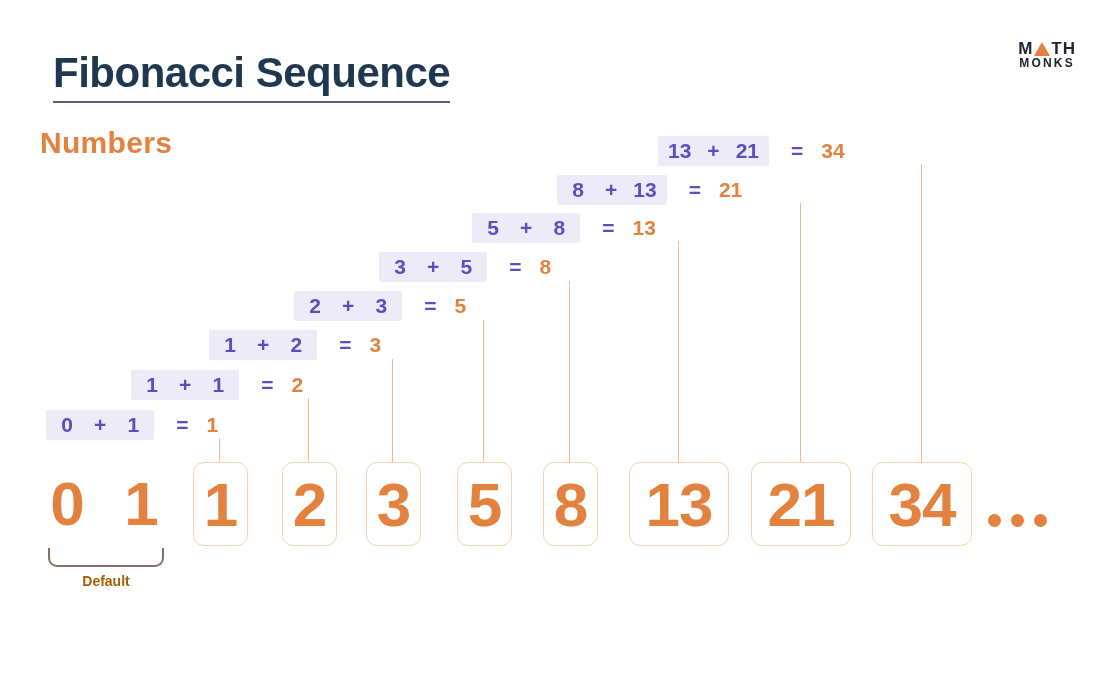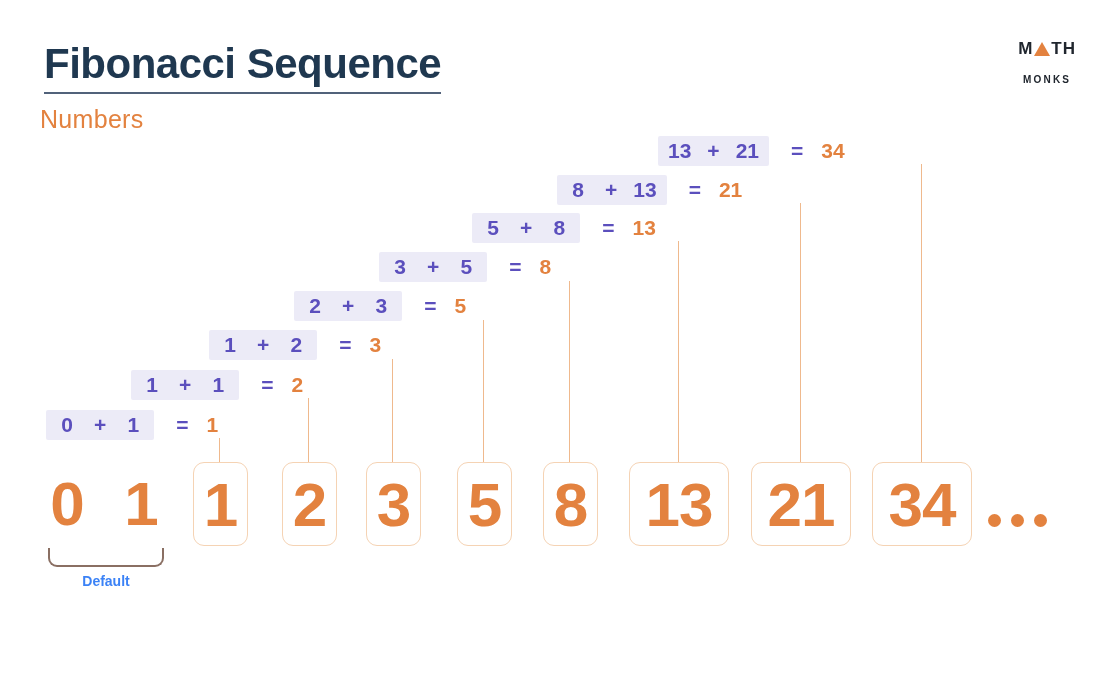--- a/index.html
+++ b/index.html
@@ -23,31 +23,32 @@
     position: absolute;
     left: 40px;
     top: 36px;
   }
   #page-title {
     font-size: 42px;
     font-weight: bold;
     color: #1f3850;
     letter-spacing: -0.5px;
     line-height: 48px;
-    margin: 4px;
+    margin: 13px;
     padding-bottom: 4px;
     border-bottom: 2px solid #51627a;
     display: inline-block;
   }
   #page-subtitle {
-    font-size: 25px;
+    font-size: 30px;
     color: #e3823f;
     line-height: 34px;
-    margin-top: 4px;
+    margin-top: 10px;
     letter-spacing: 0.3px;
+    font-weight: bold;
   }
 
   
   #logo {
     position: absolute;
     right: 38px;
     top: 40px;
     text-align: center;
     line-height: 1;
   }
@@ -62,25 +63,25 @@
   }
   #logo-tri {
     width: 0;
     height: 0;
     border-left: 8px solid transparent;
     border-right: 8px solid transparent;
     border-bottom: 14px solid #e3823f;
     margin: 0 1px;
   }
   #logo-sub {
-    font-size: 10px;
+    font-size: 12px;
     font-weight: bold;
     color: #20262e;
     letter-spacing: 2.2px;
-    margin-top: 18px;
+    margin-top: 0;
   }
 
   
   .equation-row {
     position: absolute;
     display: flex;
     align-items: center;
     font-size: 21px;
     font-weight: bold;
     white-space: nowrap;
@@ -166,21 +167,21 @@
     width: 112px;
     height: 17px;
     border: 2px solid #8a6f63;
     border-top: none;
     border-radius: 0 0 9px 9px;
   }
   #default-label {
     text-align: center;
     font-size: 14px;
     font-weight: bold;
-    color: #3b82f6;
+    color: #a16207;
     margin-top: 6px;
   }
 
   
   #caption {
     position: absolute;
     left: 0;
     top: 640px;
     width: 1114px;
     text-align: center;

